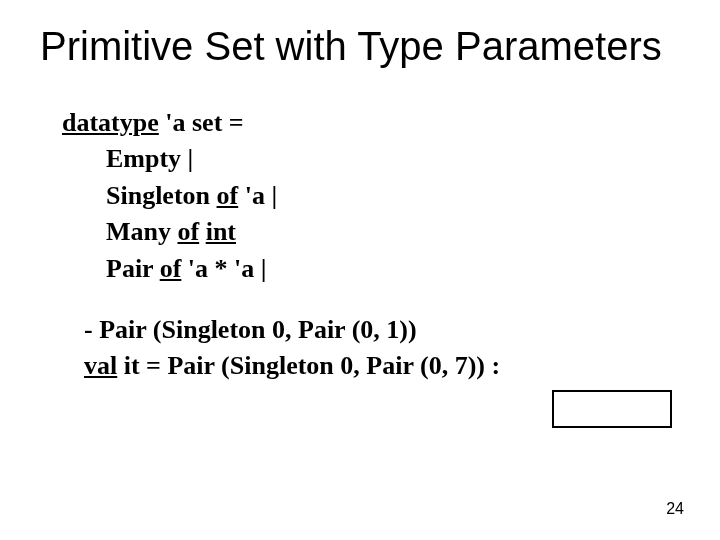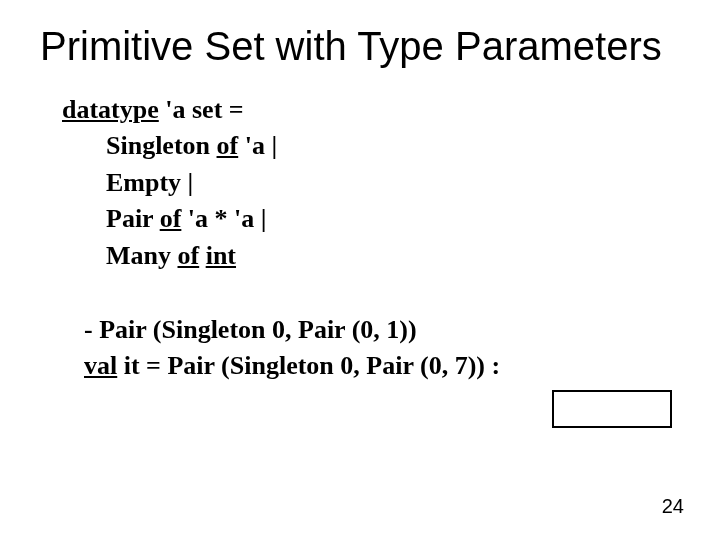--- a/index.html
+++ b/index.html
@@ -21,21 +21,21 @@
     position: absolute;
     top: 24px;
     left: 40px;
     right: 30px;
     font-size: 40px;
     font-weight: 400;
     letter-spacing: 0px;
   }
   .body-block {
     position: absolute;
-    top: 92px;
+    top: 105px;
     left: 62px;
     font-family: "Comic Sans MS", "Comic Sans", cursive;
     font-size: 26px;
     font-weight: 700;
     line-height: 1.4;
   }
   .body-block .indent {
     padding-left: 44px;
   }
   .udl {
@@ -57,43 +57,43 @@
     width: 116px;
     height: 34px;
     border: 2px solid #000;
     background: #fff;
   }
   .page-number {
     position: absolute;
     bottom: 22px;
     right: 36px;
     font-family: Arial, Helvetica, sans-serif;
-    font-size: 20px;
+    font-size: 16px;
   }
 </style>
 </head>
 <body>
 
 <div class="slide">
 
   <div class="title">Primitive Set with Type Parameters</div>
 
   <div class="body-block">
     <div>
       <span class="udl">datatype</span><span> 'a set =</span>
     </div>
+    <div class="indent">Empty |</div>
     <div class="indent">
       <span>Singleton </span><span class="udl">of</span><span> 'a |</span>
     </div>
-    <div class="indent">Empty |</div>
+    <div class="indent">
+      <span>Many </span><span class="udl">of</span><span> </span><span class="udl">int</span>
+    </div>
     <div class="indent">
       <span>Pair </span><span class="udl">of</span><span> 'a * 'a |</span>
-    </div>
-    <div class="indent">
-      <span>Many </span><span class="udl">of</span><span> </span><span class="udl">int</span>
     </div>
   </div>
 
   <div class="repl-block">
     <div>- Pair (Singleton 0, Pair (0, 1))</div>
     <div>
       <span class="udl">val</span><span> it = Pair (Singleton 0, Pair (0, 7)) :</span>
     </div>
   </div>
 

